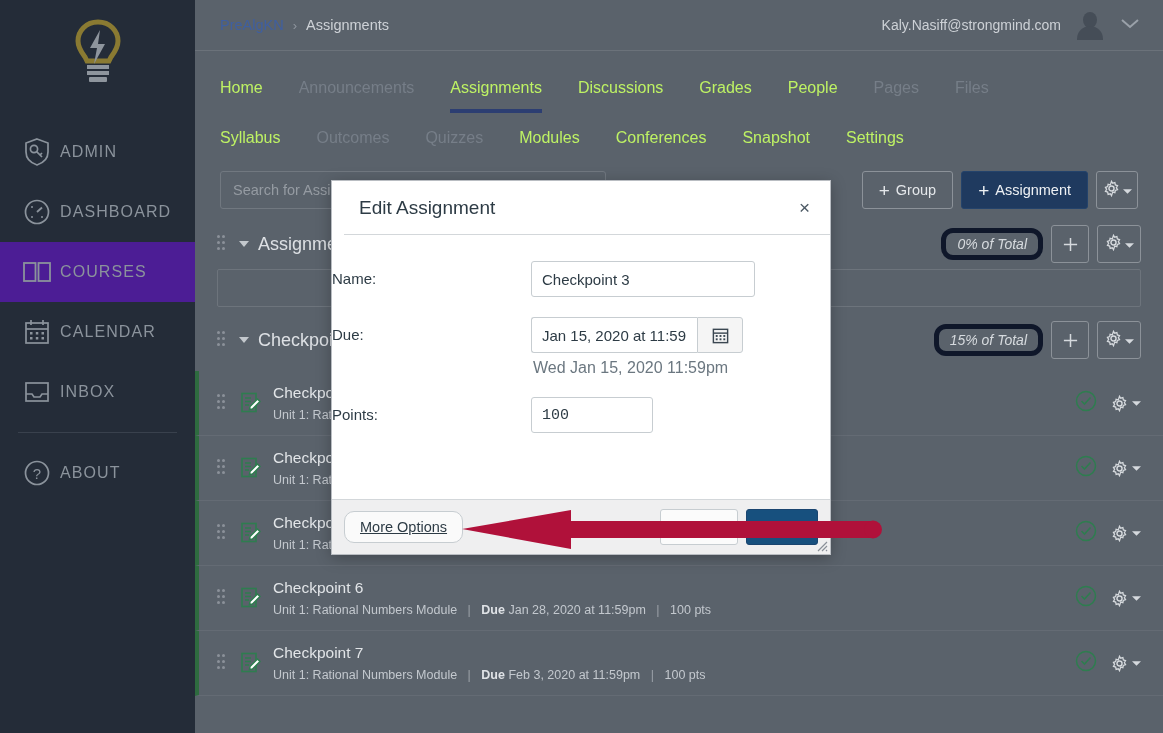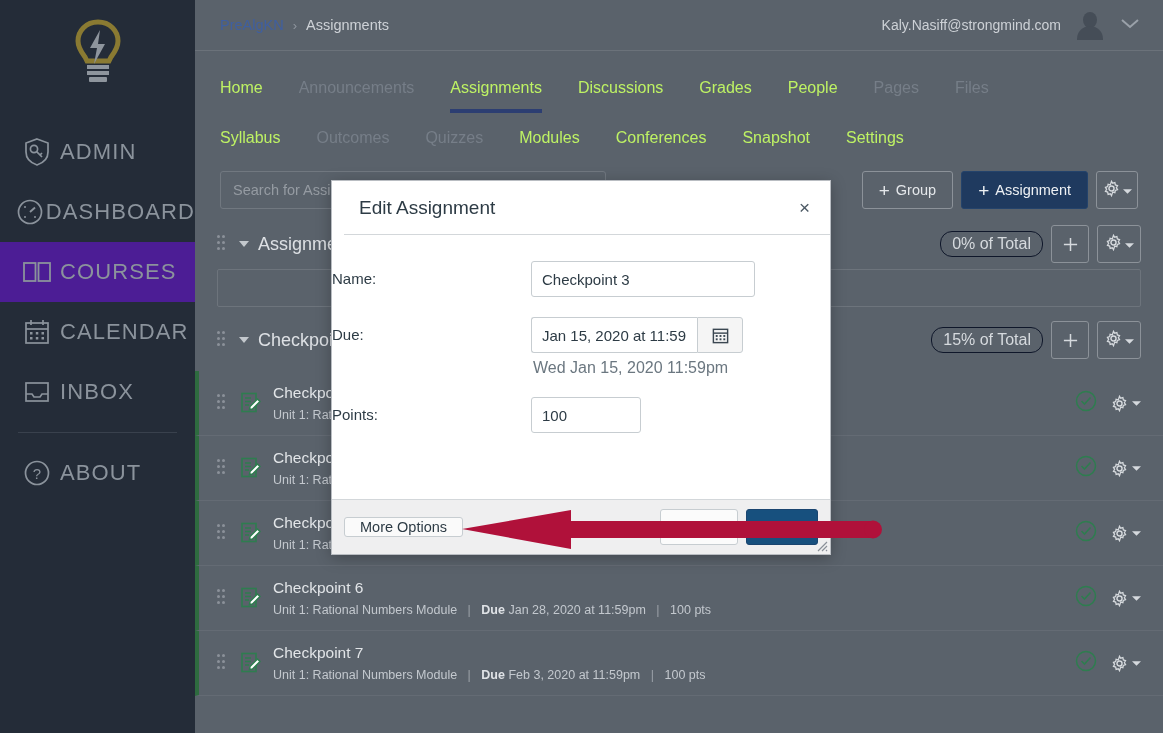--- a/index.html
+++ b/index.html
@@ -20,21 +20,21 @@
     height: 110px; display: flex; align-items: center; justify-content: center;
   }
   .nav-list { margin-top: 12px; }
   .nav-item {
     display: flex; align-items: center; height: 60px; padding-left: 14px;
     color: #8b939c; cursor: pointer;
   }
   .nav-item.active { background: #4c1d95; }
   .nav-icon { width: 46px; display: flex; align-items: center; justify-content: center; }
   .nav-label {
-    font-size: 22px; letter-spacing: 1.1px; color: #8b939c; font-weight: 400;
+    font-size: 16px; letter-spacing: 1.1px; color: #8b939c; font-weight: 400;
   }
   .nav-divider {
     height: 1px; background: #39414d; margin: 10px 18px 10px 18px;
   }
   .collapse-handle {
     position: absolute; left: 195px; top: 665px; width: 26px; height: 52px;
     background: #242c38; display: flex; align-items: center; justify-content: center;
     cursor: pointer;
   }
 
@@ -122,22 +122,22 @@
   }
   .drag-dots i { width: 3px; height: 3px; background: #8b9199; border-radius: 50%; }
   .caret-down {
     width: 0; height: 0; border-left: 5px solid transparent;
     border-right: 5px solid transparent; border-top: 6px solid #c3c8cd;
     margin-right: 9px; flex: none;
   }
   .group-title { font-size: 18px; color: #dde0e4; white-space: nowrap; }
   .group-right { margin-left: auto; display: flex; align-items: center; gap: 8px; }
   .pill {
-    border: 1px solid #0f172a; border-radius: 12px; color: #d6dade;
-    font-size: 16px; padding: 3px 11px; white-space: nowrap;
+    border: 5px solid #0f172a; border-radius: 12px; color: #d6dade;
+    font-size: 14px; padding: 3px 11px; white-space: nowrap; font-style: italic;
   }
   .sq-btn {
     width: 38px; height: 38px; border: 1px solid #8c9299; border-radius: 3px;
     display: flex; align-items: center; justify-content: center; cursor: pointer;
   }
   .gear-btn {
     width: 44px; height: 38px; border: 1px solid #8c9299; border-radius: 3px;
     display: flex; align-items: center; justify-content: center; gap: 3px; cursor: pointer;
   }
 
@@ -189,30 +189,31 @@
     font-family: "Liberation Sans", sans-serif;
   }
   .name-input { width: 224px; }
   .due-input { width: 166px; border-right: none; border-radius: 3px 0 0 3px; }
   .cal-btn {
     width: 46px; height: 36px; border: 1px solid #c7cdd1; background: #f5f5f5;
     border-radius: 0 3px 3px 0; display: flex; align-items: center;
     justify-content: center; cursor: pointer;
   }
   .due-hint { font-size: 16px; color: #6b7780; margin-top: 6px; margin-left: 2px; }
-  .points-input { width: 110px; }
+  .points-input { width: 122px; font-family: Liberation Mono, monospace; }
 
   .modal-foot {
     height: 55px; background: #efeff0; border-top: 1px solid #d3d7da;
     display: flex; align-items: center; padding: 0 12px; position: relative;
   }
   .more-options {
-    height: 20px; border: 1px solid #c7cdd1; border-radius: 3px; background: #fafafa;
+    height: 32px; border: 1px solid #c7cdd1; border-radius: 10px; background: #fafafa;
     font-size: 14.5px; color: #2d3b45; padding: 0 15px; cursor: pointer;
     font-family: "Liberation Sans", sans-serif;
+    text-decoration: underline;
   }
   .foot-right { margin-left: auto; display: flex; align-items: center; gap: 8px; }
   .cancel-btn {
     height: 36px; width: 78px; border: 1px solid #c7cdd1; border-radius: 3px;
     background: #fbfbfb; color: #2d3b45; font-size: 14.5px; cursor: pointer;
     font-family: "Liberation Sans", sans-serif;
   }
   .update-btn {
     height: 36px; width: 72px; border: 1px solid #1a4570; border-radius: 3px;
     background: #17507e; color: #fff; font-size: 14.5px; cursor: pointer;

